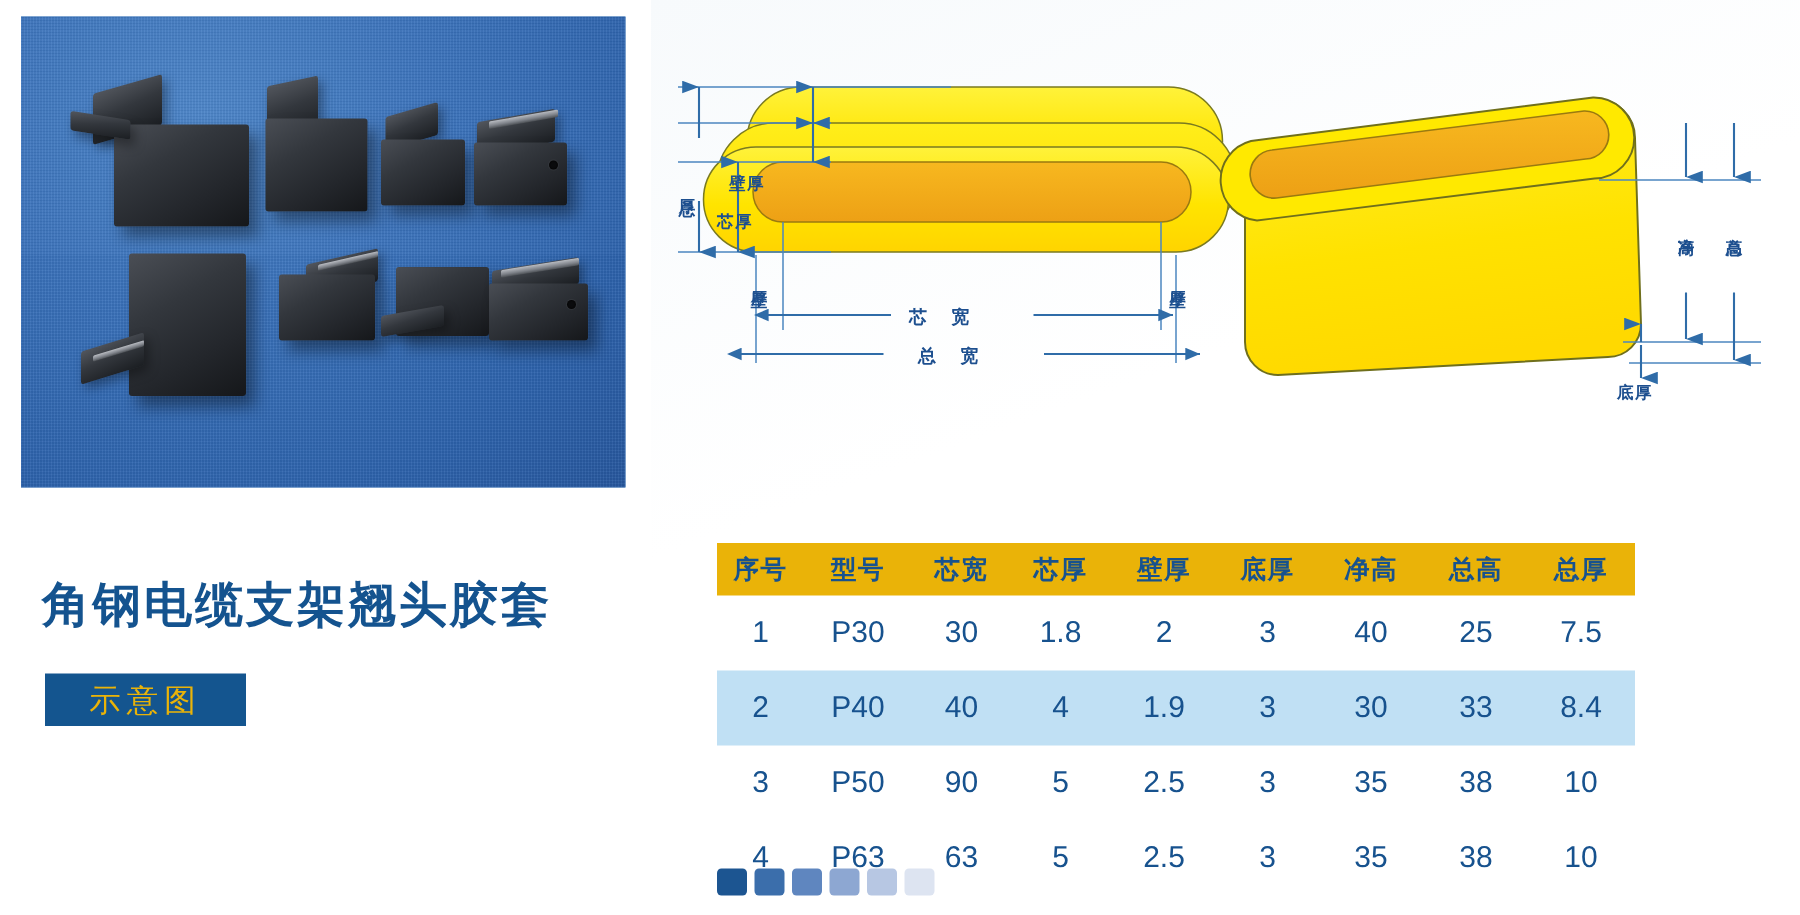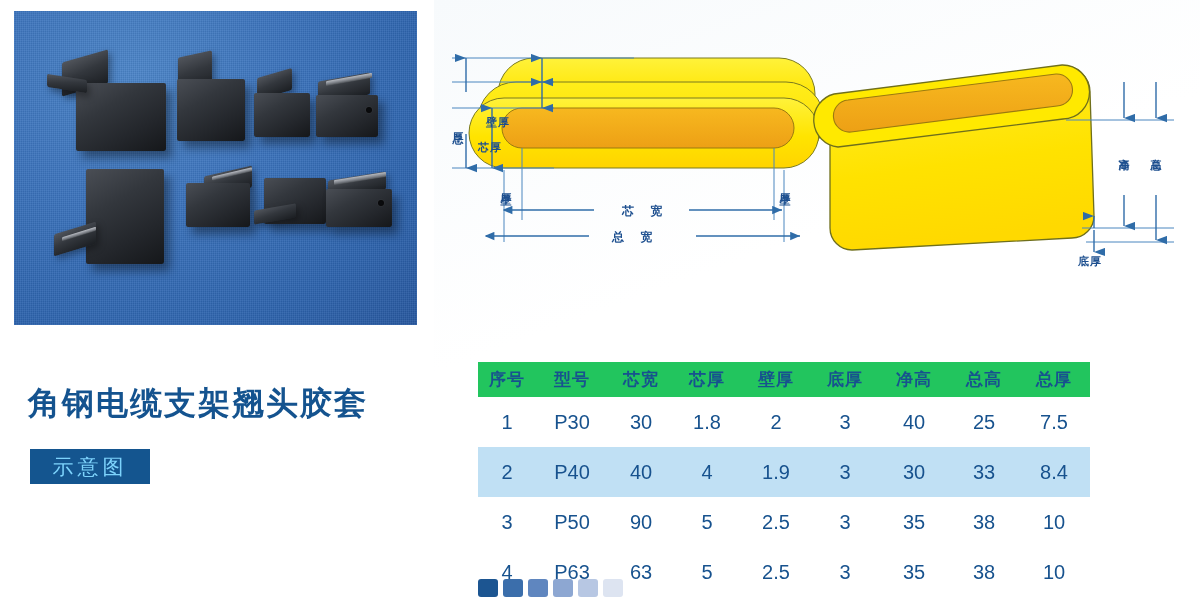--- a/index.html
+++ b/index.html
@@ -57,22 +57,22 @@
 
   
   .title{
     position:absolute;left:28px;top:382px;
     font-size:32px;font-weight:bold;color:#14538f;letter-spacing:2px;
     white-space:nowrap;
     font-family:"DejaVu Sans","Liberation Sans",sans-serif;
   }
   .badge{
     position:absolute;left:30px;top:449px;
-    width:120px;height:35px;background:#14558f;
-    color:#7dd3fc;font-size:21px;letter-spacing:4px;
+    width:134px;height:35px;background:#14558f;
+    color:#eab308;font-size:21px;letter-spacing:4px;
     display:flex;align-items:center;justify-content:center;
     font-family:"DejaVu Sans","Liberation Sans",sans-serif;
   }
 
   
   .diagram{position:absolute;left:434px;top:20px;width:766px;height:280px;}
   .diagram svg{display:block;}
   .dimlabel{
     position:absolute;color:#1d4f8f;font-weight:bold;font-size:11px;
     font-family:"DejaVu Sans","Liberation Sans",sans-serif;
@@ -87,21 +87,21 @@
   .table-title{
     position:absolute;left:700px;top:302px;
     font-size:27px;font-weight:bold;color:#1a5290;letter-spacing:3px;
     font-family:"DejaVu Sans","Liberation Sans",sans-serif;
   }
   table.spec{
     position:absolute;left:478px;top:362px;width:612px;
     border-collapse:collapse;
   }
   table.spec th{
-    background:#22c55e;color:#17528e;font-weight:bold;
+    background:#eab308;color:#17528e;font-weight:bold;
     font-size:17px;letter-spacing:1px;height:33px;
     font-family:"DejaVu Sans","Liberation Sans",sans-serif;
     text-align:center;
   }
   table.spec td{
     color:#17528e;font-size:20px;height:48px;text-align:center;
     font-family:"Liberation Sans","DejaVu Sans",sans-serif;
   }
   table.spec tr.alt td{background:#c0e0f4;}
   table.spec col.c0{width:58px;}
@@ -284,21 +284,21 @@
         <line x1="660" y1="196" x2="660" y2="208" marker-start="url(#arrU)"></line>
         <line x1="660" y1="210" x2="660" y2="232" marker-end="url(#arrD)"></line>
       </g>
     </svg>
 
     <span class="dimlabel vert" style="left:18px;top:104px;">总厚</span>
     <span class="dimlabel" style="left:52px;top:95px;">壁厚</span>
     <span class="dimlabel" style="left:44px;top:120px;">芯厚</span>
     <span class="dimlabel vert" style="left:66px;top:165px;">壁厚</span>
     <span class="dimlabel vert" style="left:345px;top:165px;">壁厚</span>
-    <span class="dimlabel wide" style="left:188px;top:183px;">芯 宽</span>
+    <span class="dimlabel wide" style="left:172px;top:183px;">芯 宽</span>
     <span class="dimlabel wide" style="left:178px;top:209px;">总 宽</span>
 
     <span class="dimlabel vert" style="left:684px;top:130px;">净高</span>
     <span class="dimlabel vert" style="left:716px;top:130px;">总高</span>
     <span class="dimlabel" style="left:644px;top:234px;">底厚</span>
   </div>
 
 
   <table class="spec">
     <colgroup>

